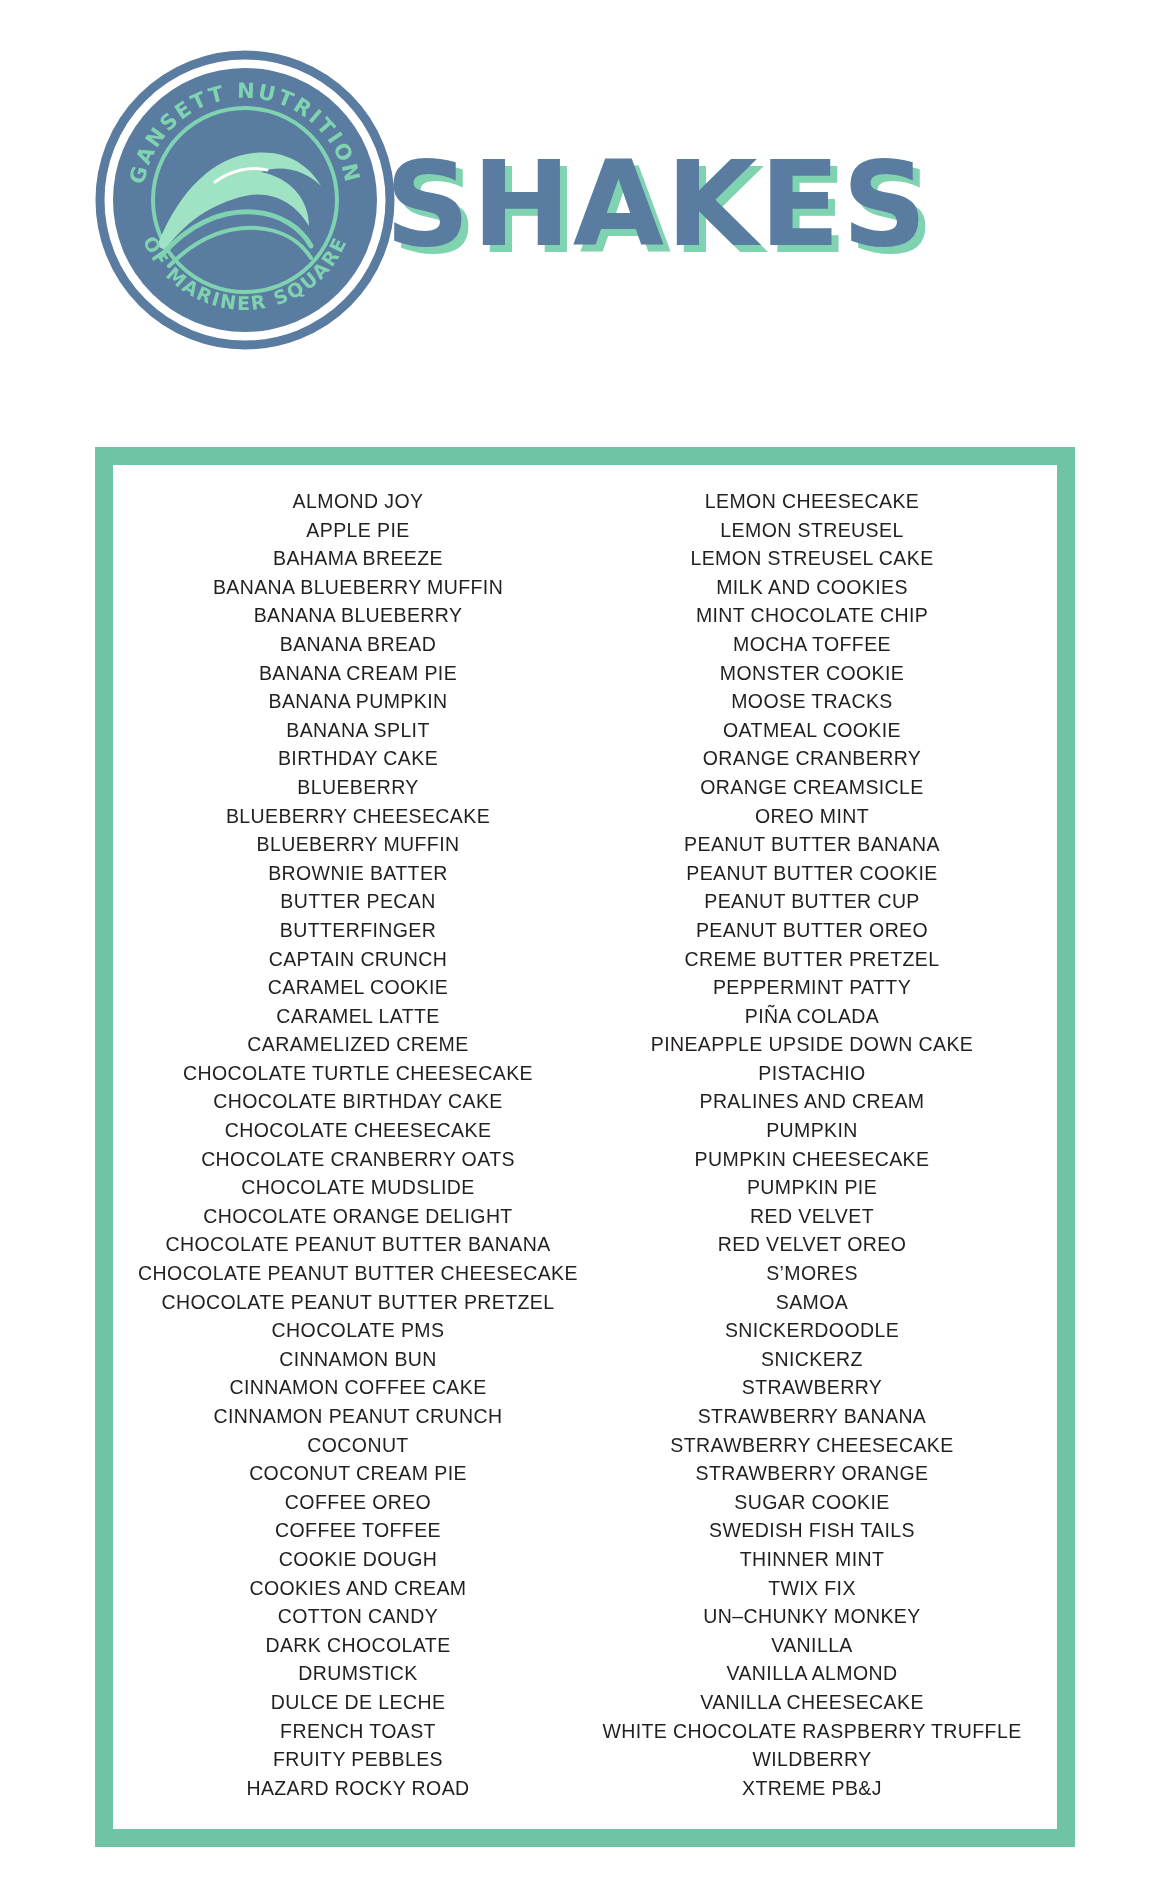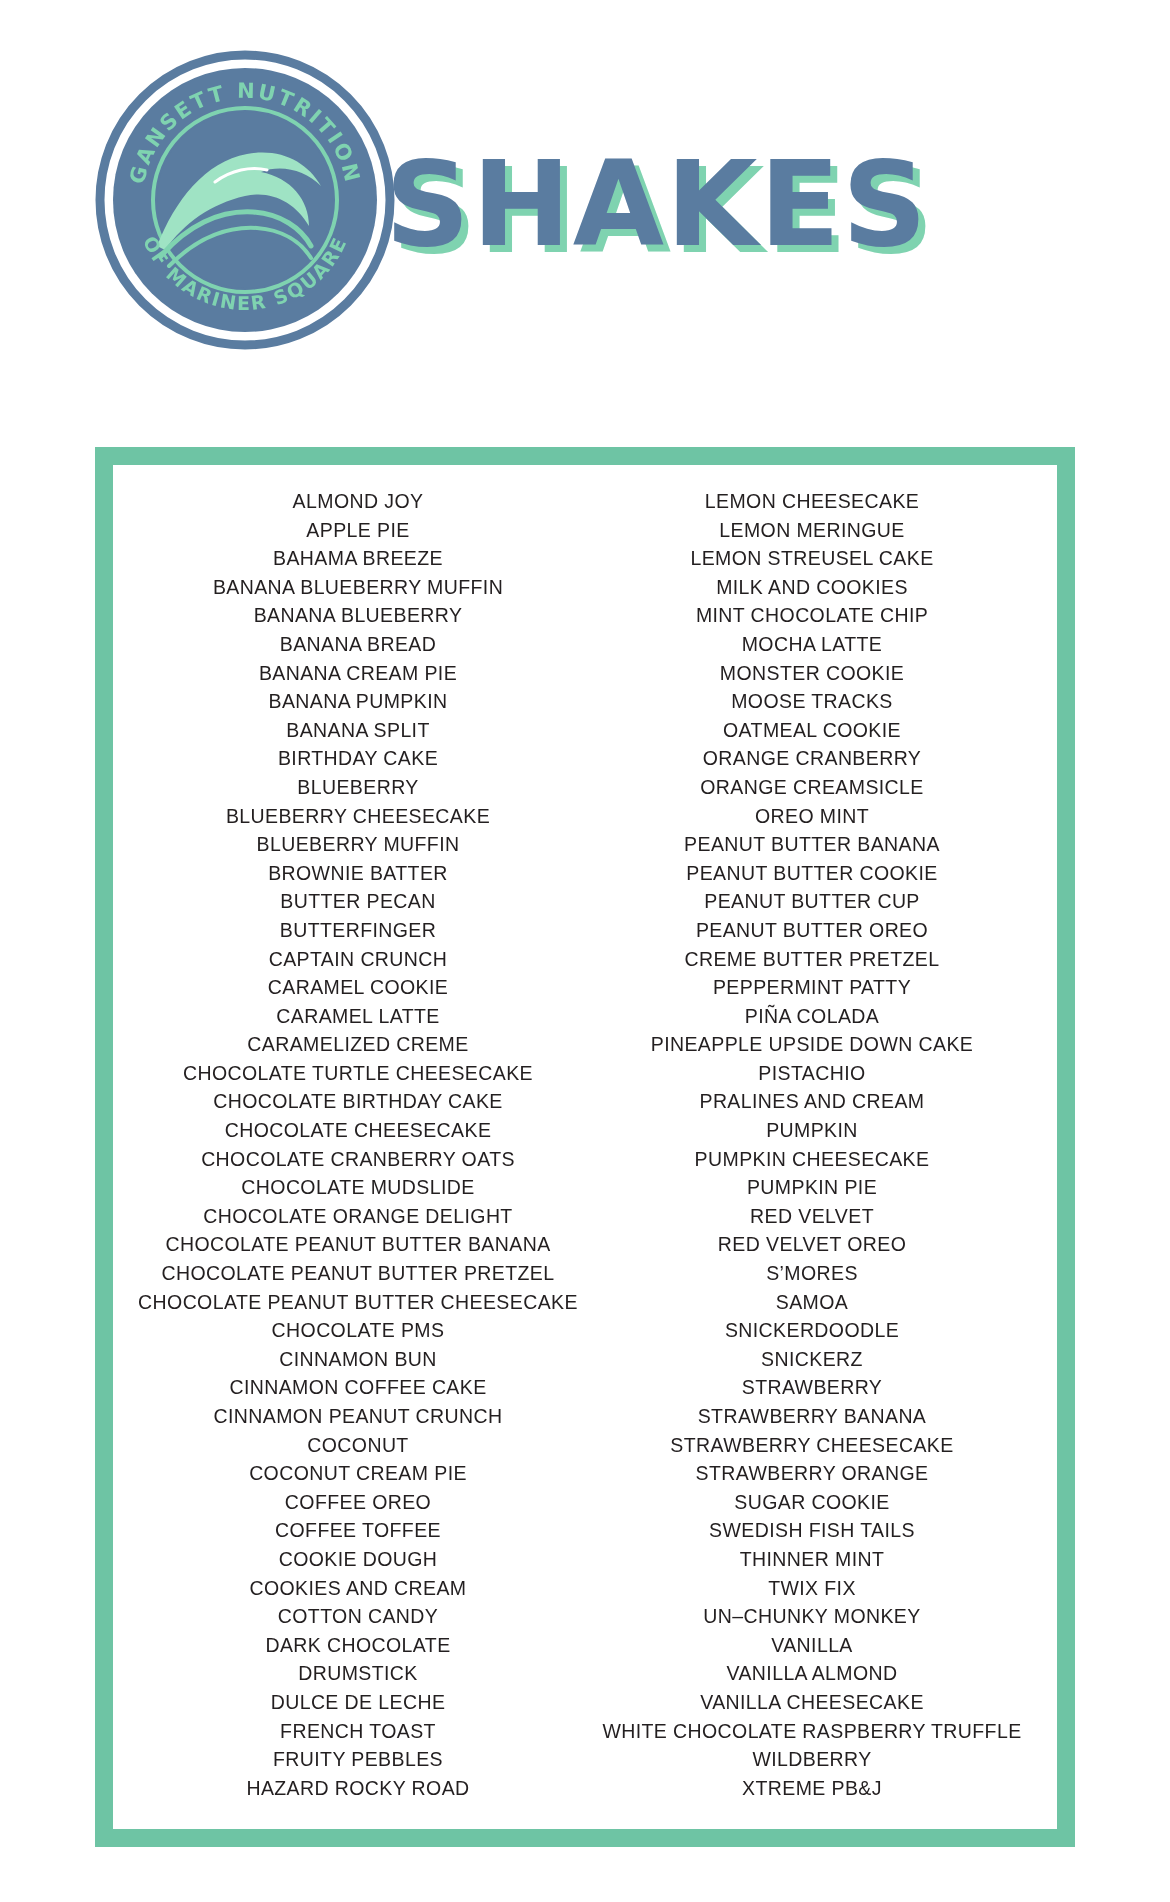--- a/index.html
+++ b/index.html
@@ -159,47 +159,47 @@
         <div class="flavor">CARAMEL COOKIE</div>
         <div class="flavor">CARAMEL LATTE</div>
         <div class="flavor">CARAMELIZED CREME</div>
         <div class="flavor">CHOCOLATE TURTLE CHEESECAKE</div>
         <div class="flavor">CHOCOLATE BIRTHDAY CAKE</div>
         <div class="flavor">CHOCOLATE CHEESECAKE</div>
         <div class="flavor">CHOCOLATE CRANBERRY OATS</div>
         <div class="flavor">CHOCOLATE MUDSLIDE</div>
         <div class="flavor">CHOCOLATE ORANGE DELIGHT</div>
         <div class="flavor">CHOCOLATE PEANUT BUTTER BANANA</div>
+        <div class="flavor">CHOCOLATE PEANUT BUTTER CHEESECAKE</div>
         <div class="flavor">CHOCOLATE PEANUT BUTTER PRETZEL</div>
-        <div class="flavor">CHOCOLATE PEANUT BUTTER CHEESECAKE</div>
         <div class="flavor">CHOCOLATE PMS</div>
         <div class="flavor">CINNAMON BUN</div>
         <div class="flavor">CINNAMON COFFEE CAKE</div>
         <div class="flavor">CINNAMON PEANUT CRUNCH</div>
         <div class="flavor">COCONUT</div>
         <div class="flavor">COCONUT CREAM PIE</div>
         <div class="flavor">COFFEE OREO</div>
         <div class="flavor">COFFEE TOFFEE</div>
         <div class="flavor">COOKIE DOUGH</div>
         <div class="flavor">COOKIES AND CREAM</div>
         <div class="flavor">COTTON CANDY</div>
         <div class="flavor">DARK CHOCOLATE</div>
         <div class="flavor">DRUMSTICK</div>
         <div class="flavor">DULCE DE LECHE</div>
         <div class="flavor">FRENCH TOAST</div>
         <div class="flavor">FRUITY PEBBLES</div>
         <div class="flavor">HAZARD ROCKY ROAD</div>
       </div>
     <div class="col" id="col-right">
         <div class="flavor">LEMON CHEESECAKE</div>
-        <div class="flavor">LEMON MERINGUE</div>
+        <div class="flavor">LEMON STREUSEL</div>
         <div class="flavor">LEMON STREUSEL CAKE</div>
         <div class="flavor">MILK AND COOKIES</div>
         <div class="flavor">MINT CHOCOLATE CHIP</div>
-        <div class="flavor">MOCHA LATTE</div>
+        <div class="flavor">MOCHA TOFFEE</div>
         <div class="flavor">MONSTER COOKIE</div>
         <div class="flavor">MOOSE TRACKS</div>
         <div class="flavor">OATMEAL COOKIE</div>
         <div class="flavor">ORANGE CRANBERRY</div>
         <div class="flavor">ORANGE CREAMSICLE</div>
         <div class="flavor">OREO MINT</div>
         <div class="flavor">PEANUT BUTTER BANANA</div>
         <div class="flavor">PEANUT BUTTER COOKIE</div>
         <div class="flavor">PEANUT BUTTER CUP</div>
         <div class="flavor">PEANUT BUTTER OREO</div>

